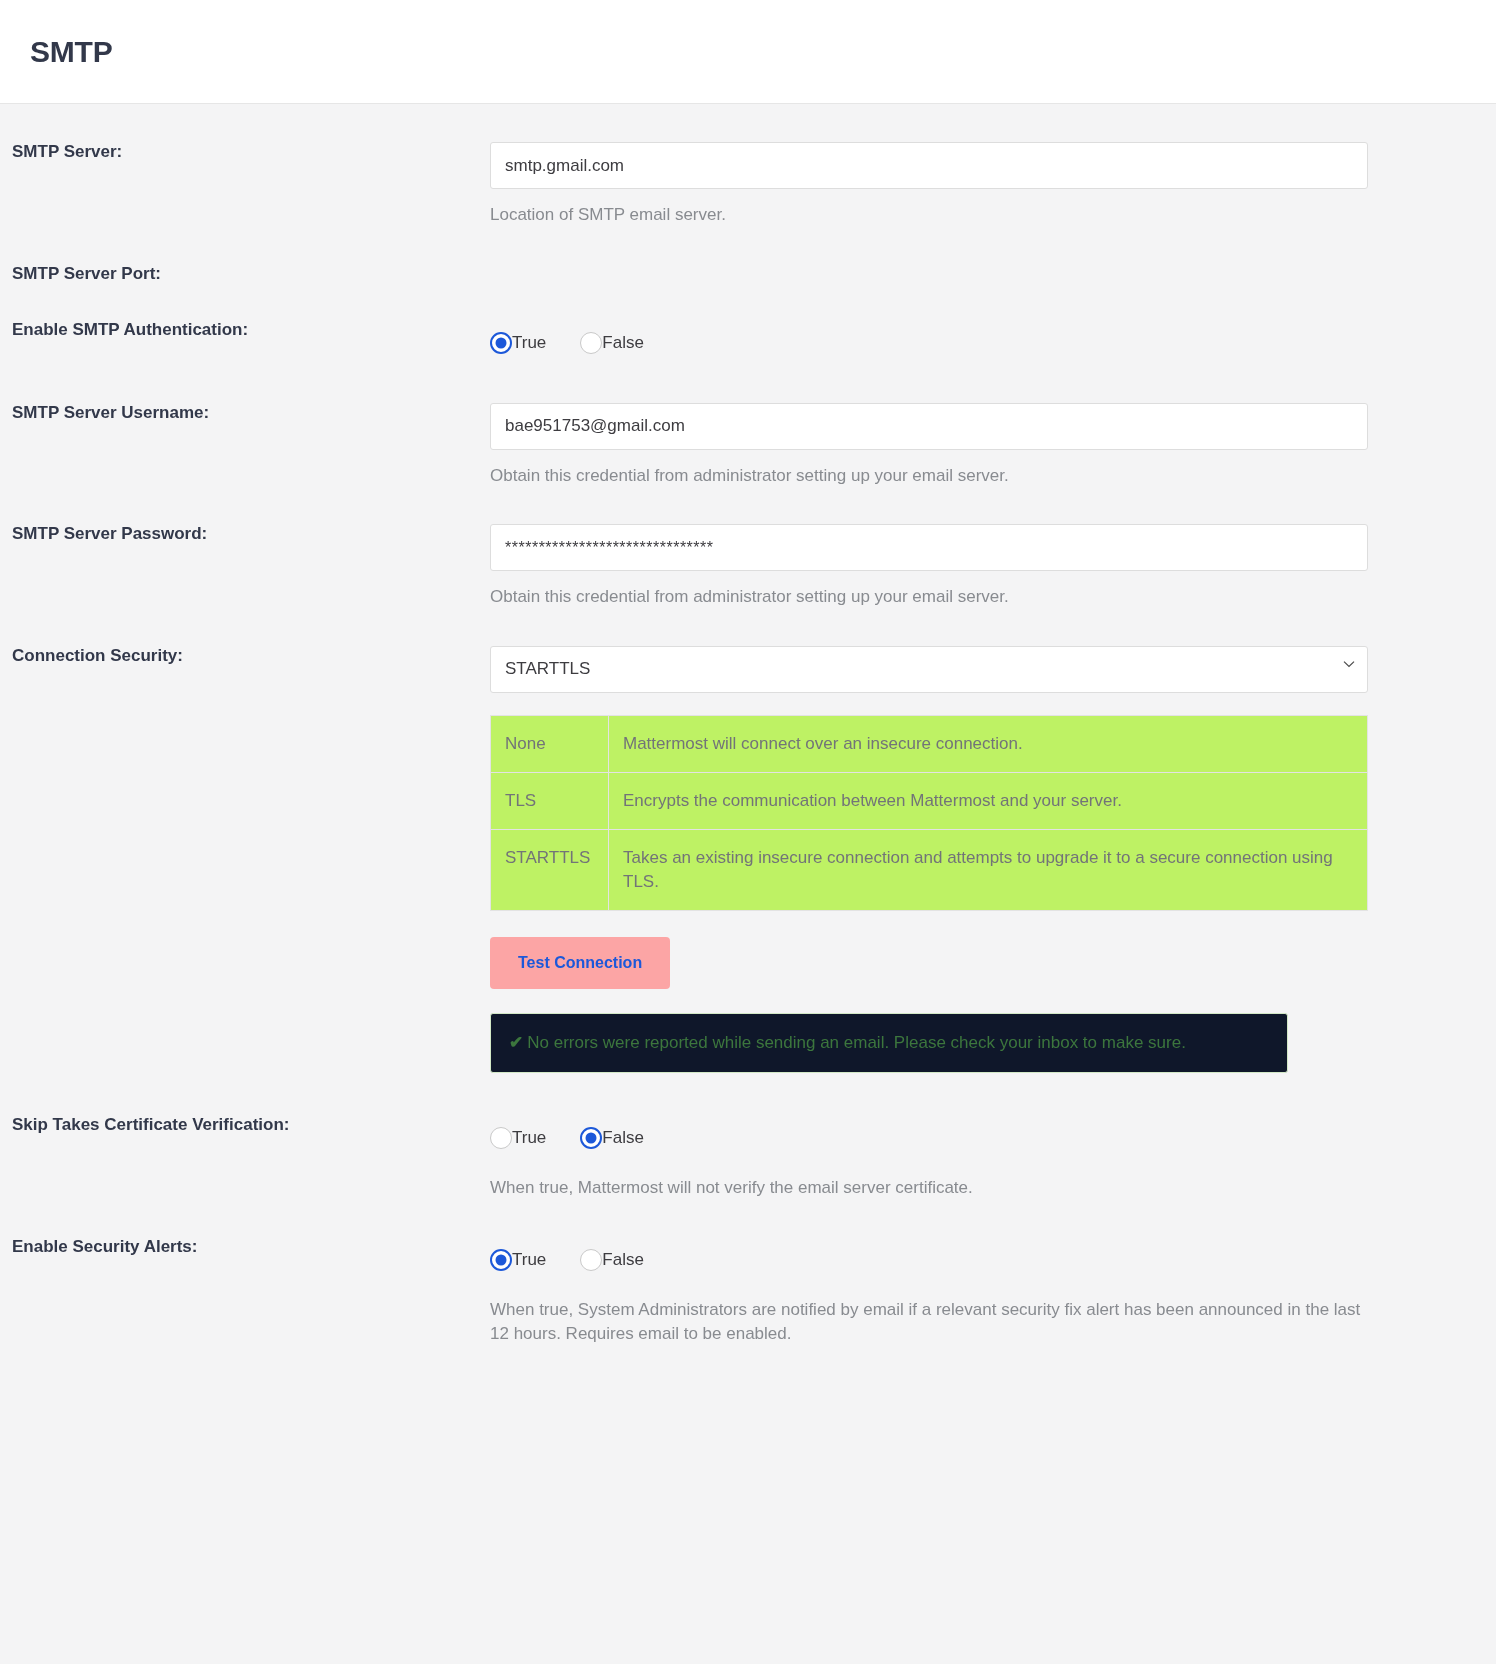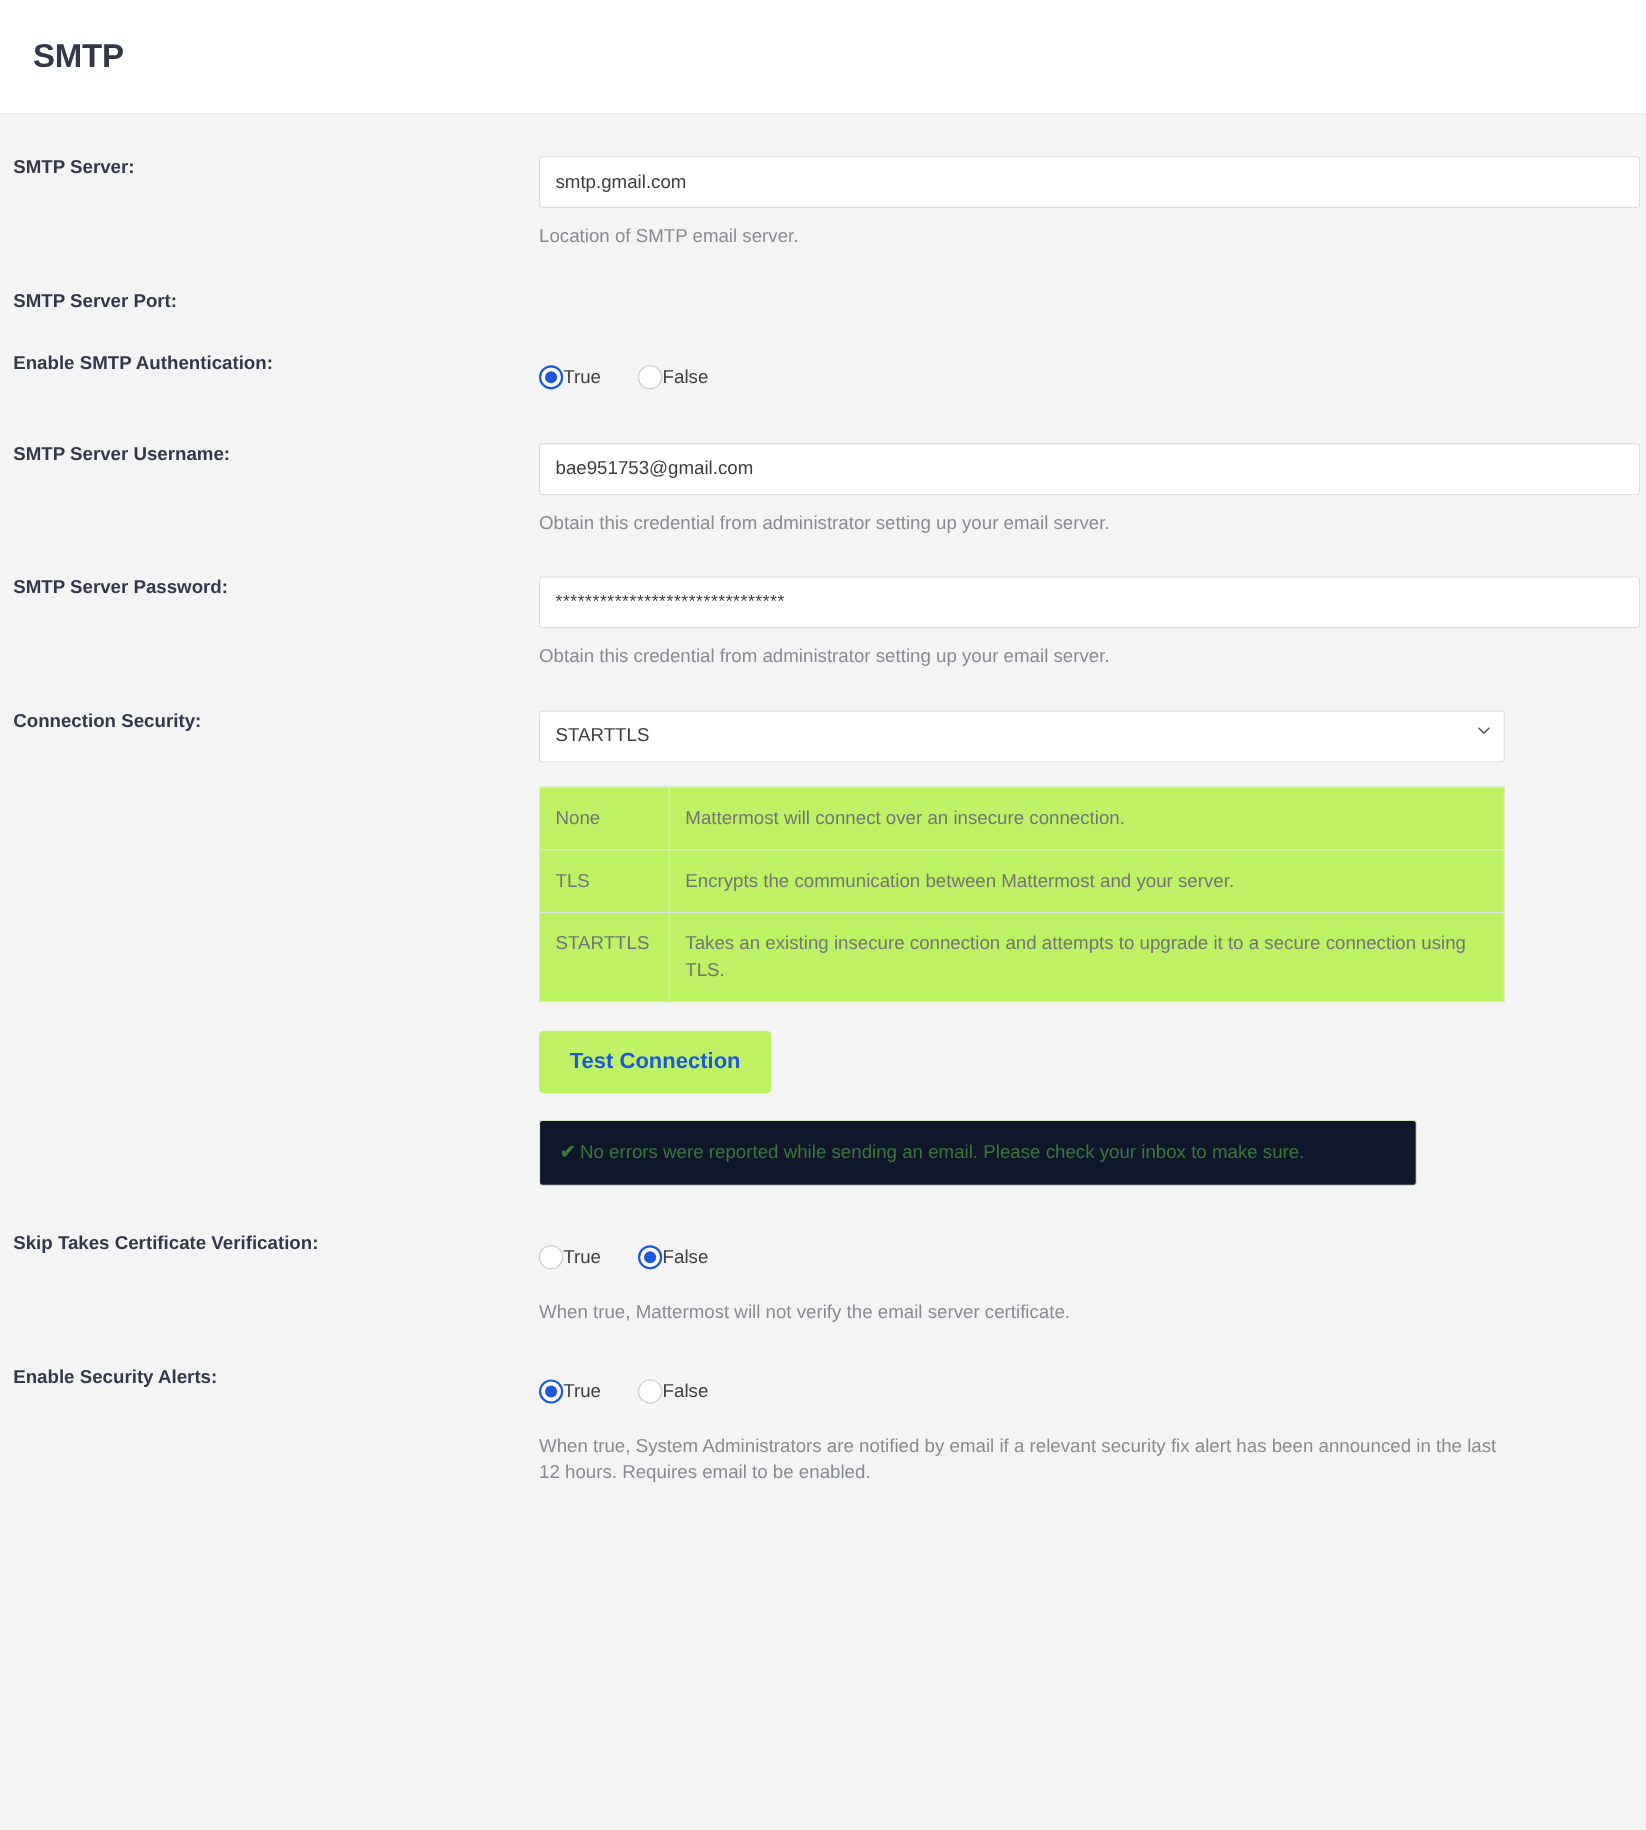--- a/index.html
+++ b/index.html
@@ -54,21 +54,21 @@
   }
   .help-text {
     font-size: 17px;
     color: #888b90;
     line-height: 1.45;
     margin-top: 14px;
   }
 
   
   .text-input {
-    width: 1001px;
+    width: 878px;
     height: 47px;
     border: 1px solid #ddd;
     border-radius: 3px;
     background: #fff;
     font-family: "Liberation Sans", sans-serif;
     font-size: 17px;
     color: #3d3c40;
     padding: 0 14px;
     outline: none;
   }
@@ -122,26 +122,26 @@
     vertical-align: top;
   }
   .desc-table td.key {
     width: 118px;
     white-space: nowrap;
   }
 
   
   .test-btn {
     margin-top: 26px;
-    background: #bef264;
+    background: #fca5a5;
     border: none;
     border-radius: 4px;
     color: #1c58d9;
     font-family: "Liberation Sans", sans-serif;
-    font-size: 20px;
+    font-size: 16px;
     font-weight: bold;
     padding: 17px 28px;
     cursor: pointer;
   }
 
   
   .alert-success {
     margin-top: 24px;
     width: 798px;
     background: #0f172a;

